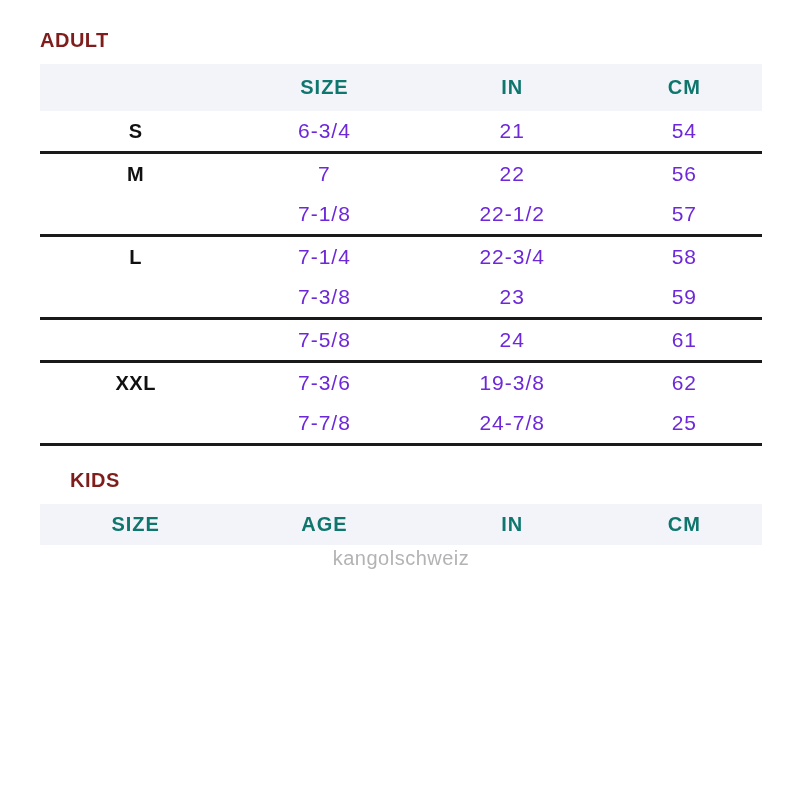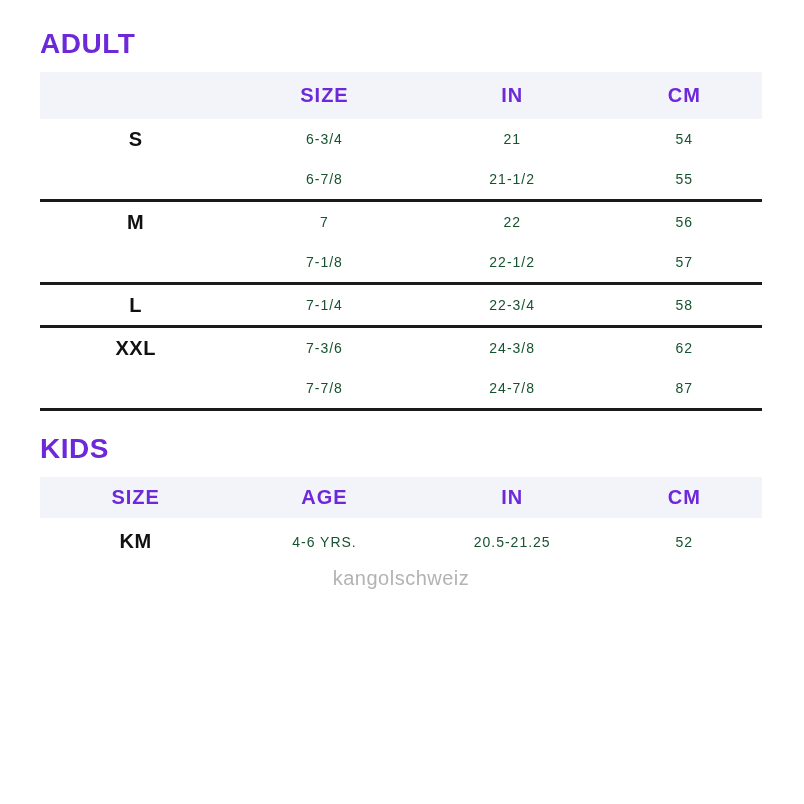--- a/index.html
+++ b/index.html
@@ -15,69 +15,69 @@
     overflow: hidden;
     position: relative;
   }
   .content {
     margin-left: 40px;
     width: 722px;
   }
   .section-title {
     margin: 0;
     padding: 0;
-    font-size: 28px;
+    font-size: 20px;
     font-weight: 800;
     letter-spacing: 0.5px;
-    color: #6d28d9;
+    color: #7f1d1d;
     line-height: 1;
   }
   .adult-title { padding-top: 30px; }
-  .kids-title  { padding-top: 24px; }
+  .kids-title  { padding-top: 24px; margin-left: 30px; }
 
   table.size-table {
     width: 722px;
     border-collapse: collapse;
     table-layout: fixed;
     margin-top: 14px;
   }
   col.c1 { width: 26.5%; }
   col.c2 { width: 25.8%; }
   col.c3 { width: 26.2%; }
   col.c4 { width: 21.5%; }
 
   tr.head-row th {
     background: #f2f4f9;
     height: 47px;
     font-size: 20px;
     font-weight: 700;
     letter-spacing: 1px;
-    color: #6d28d9;
+    color: #0f766e;
     text-align: center;
     vertical-align: middle;
     padding: 0;
   }
   table.kids tr.head-row th { height: 41px; }
 
   tbody.group {
     border-bottom: 3px solid #1a1a1a;
   }
   td.value, th.row-label {
     height: 40px;
     padding: 0;
     text-align: center;
     vertical-align: middle;
   }
   table.kids td.value, table.kids th.row-label { height: 47px; }
 
   td.value {
-    font-size: 14px;
+    font-size: 21px;
     font-weight: 300;
     letter-spacing: 1px;
-    color: #14532d;
+    color: #6d28d9;
   }
   th.row-label {
     font-size: 20px;
     font-weight: 700;
     letter-spacing: 0.5px;
     color: #111111;
   }
   .watermark {
     margin-top: 2px;
     text-align: center;
@@ -110,26 +110,20 @@
           <th>CM</th>
         </tr>
       </thead>
       <tbody class="group">
         <tr>
           <th class="row-label">S</th>
           <td class="value">6-3/4</td>
           <td class="value">21</td>
           <td class="value">54</td>
         </tr>
-        <tr>
-          <th class="row-label"></th>
-          <td class="value">6-7/8</td>
-          <td class="value">21-1/2</td>
-          <td class="value">55</td>
-        </tr>
       </tbody>
       <tbody class="group">
         <tr>
           <th class="row-label">M</th>
           <td class="value">7</td>
           <td class="value">22</td>
           <td class="value">56</td>
         </tr>
         <tr>
           <th class="row-label"></th>
@@ -138,35 +132,47 @@
           <td class="value">57</td>
         </tr>
       </tbody>
       <tbody class="group">
         <tr>
           <th class="row-label">L</th>
           <td class="value">7-1/4</td>
           <td class="value">22-3/4</td>
           <td class="value">58</td>
         </tr>
+        <tr>
+          <th class="row-label"></th>
+          <td class="value">7-3/8</td>
+          <td class="value">23</td>
+          <td class="value">59</td>
+        </tr>
       </tbody>
       <tbody class="group">
+        <tr>
+          <th class="row-label"></th>
+          <td class="value">7-5/8</td>
+          <td class="value">24</td>
+          <td class="value">61</td>
+        </tr>
       </tbody>
       <tbody class="group">
         <tr>
           <th class="row-label">XXL</th>
           <td class="value">7-3/6</td>
-          <td class="value">24-3/8</td>
+          <td class="value">19-3/8</td>
           <td class="value">62</td>
         </tr>
         <tr>
           <th class="row-label"></th>
           <td class="value">7-7/8</td>
           <td class="value">24-7/8</td>
-          <td class="value">87</td>
+          <td class="value">25</td>
         </tr>
       </tbody>
     </table>
 
     <h2 class="section-title kids-title">KIDS</h2>
 
     <table class="size-table kids">
       <colgroup>
           <col class="c1">
           <col class="c2">
@@ -175,25 +181,19 @@
         </colgroup>
       <thead>
         <tr class="head-row">
           <th>SIZE</th>
           <th>AGE</th>
           <th>IN</th>
           <th>CM</th>
         </tr>
       </thead>
       <tbody>
-        <tr>
-          <th class="row-label">KM</th>
-          <td class="value">4-6 YRS.</td>
-          <td class="value">20.5-21.25</td>
-          <td class="value">52</td>
-        </tr>
       </tbody>
     </table>
 
     <div class="watermark">kangolschweiz</div>
 
   </div>
 </div>
 
 </body></html>

